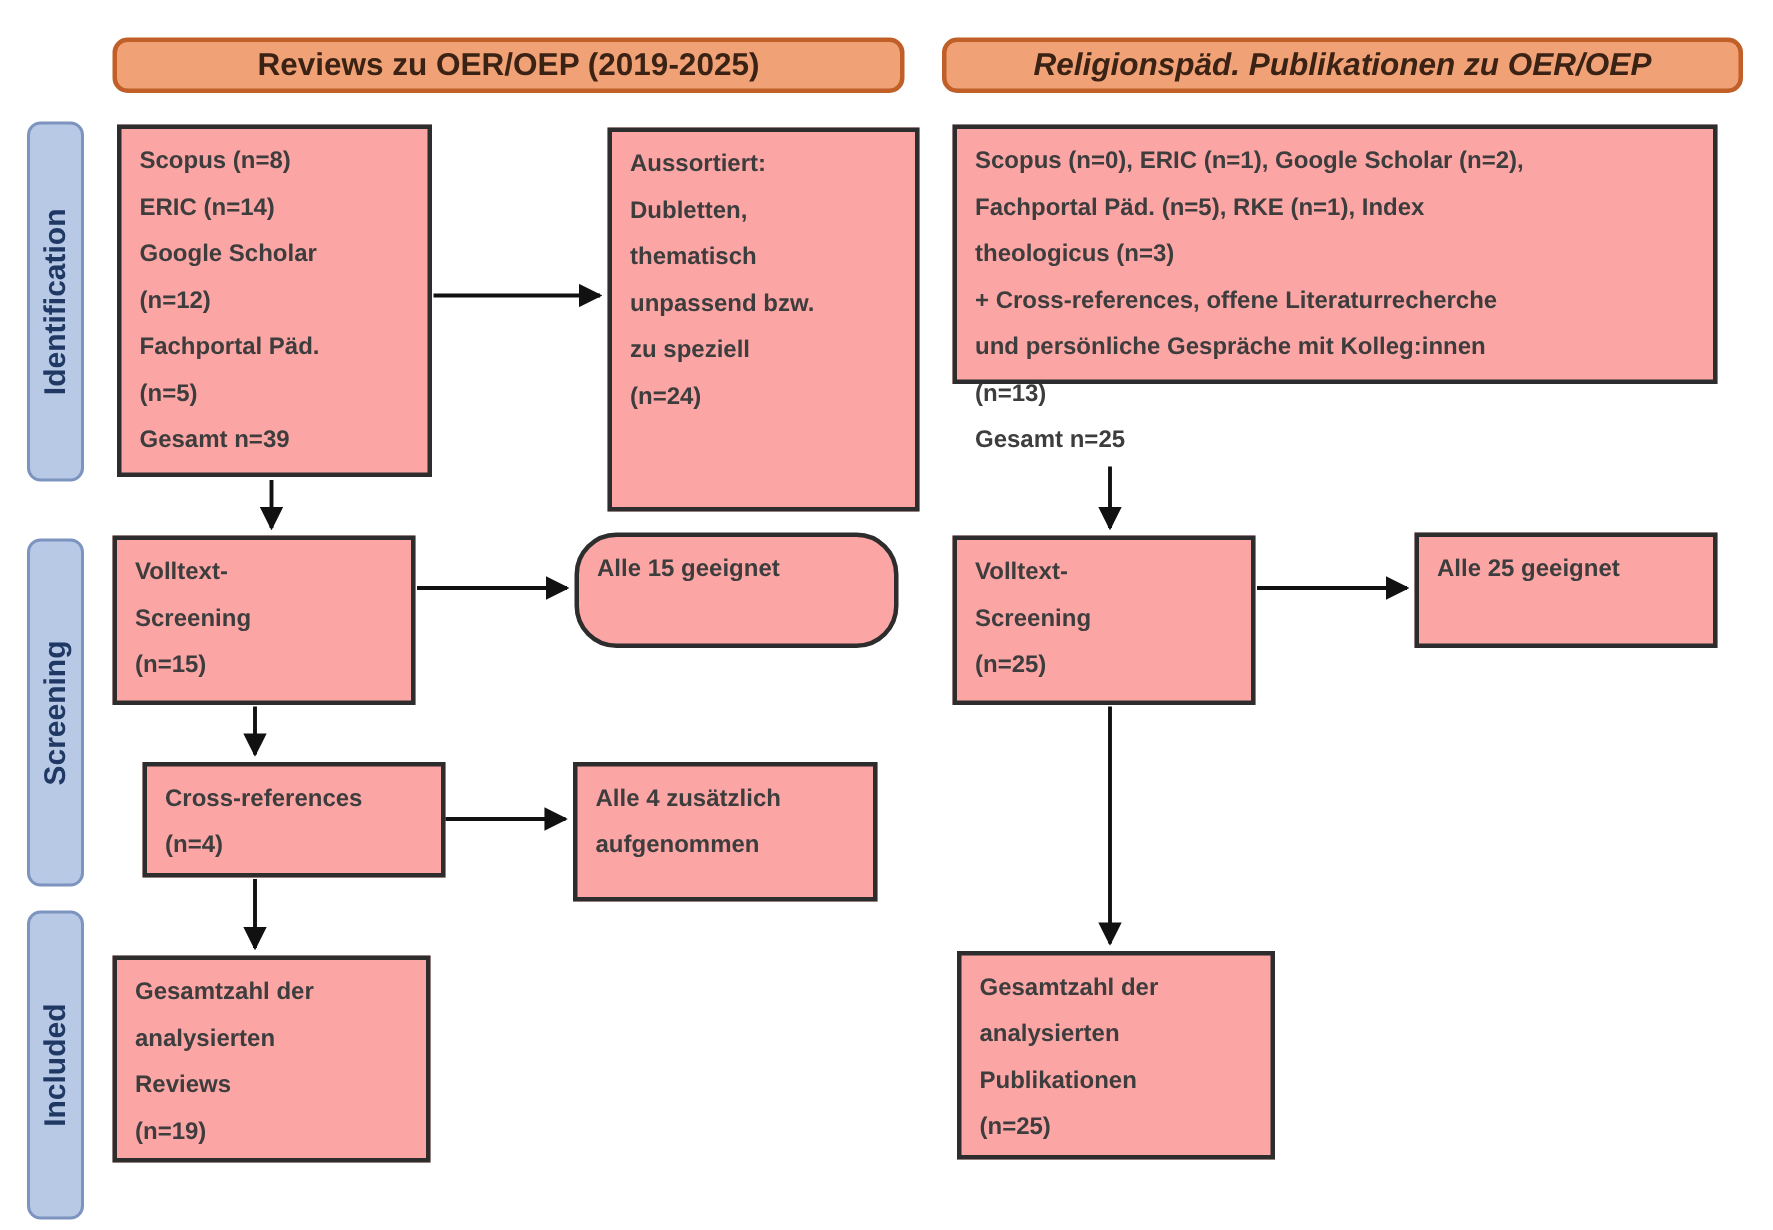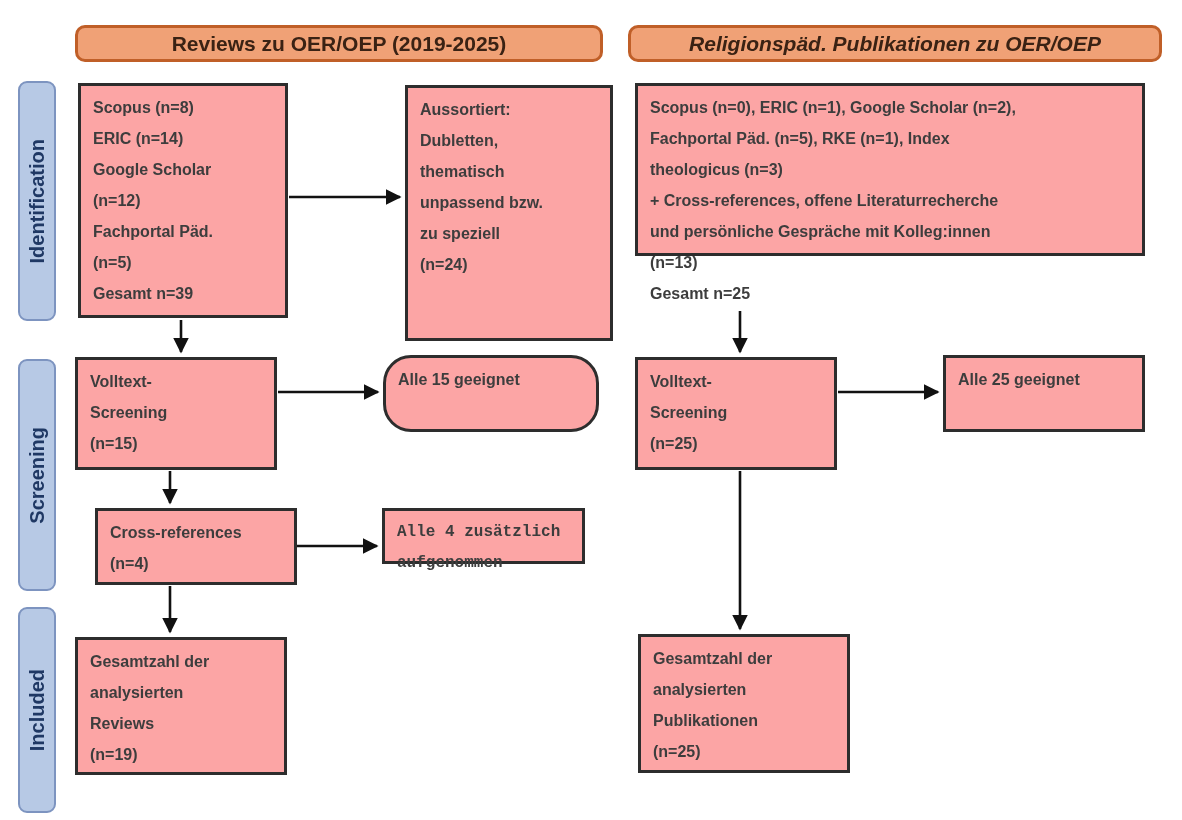--- a/index.html
+++ b/index.html
@@ -79,21 +79,21 @@
     font-weight: bold;
     line-height: 31px;
     padding: 6px 10px 4px 12px;
     white-space: pre-line;
   }
   .box-l-sources         { left: 78px;  top: 83px;  width: 210px; height: 235px; }
   .box-l-excluded        { left: 405px; top: 85px;  width: 208px; height: 256px; }
   .box-l-screening       { left: 75px;  top: 357px; width: 202px; height: 113px; }
   .box-l-screen-result   { left: 383px; top: 355px; width: 216px; height: 77px; border-radius: 28px;  }
   .box-l-crossref        { left: 75px;  top: 508px; width: 202px; height: 77px; margin-left: 20px;  }
-  .box-l-crossref-result { left: 382px; top: 508px; width: 203px; height: 56px; font-family: Liberation Mono, monospace;  }
+  .box-l-crossref-result { left: 382px; top: 508px; width: 203px; height: 93px;  }
   .box-l-included        { left: 75px;  top: 637px; width: 212px; height: 138px; }
   .box-r-sources         { left: 635px; top: 83px;  width: 510px; height: 173px; }
   .box-r-screening       { left: 635px; top: 357px; width: 202px; height: 113px; }
   .box-r-screen-result   { left: 943px; top: 355px; width: 202px; height: 77px;  }
   .box-r-included        { left: 638px; top: 634px; width: 212px; height: 139px; }
 </style>
 </head>
 <body>
 
 <div class="canvas">

